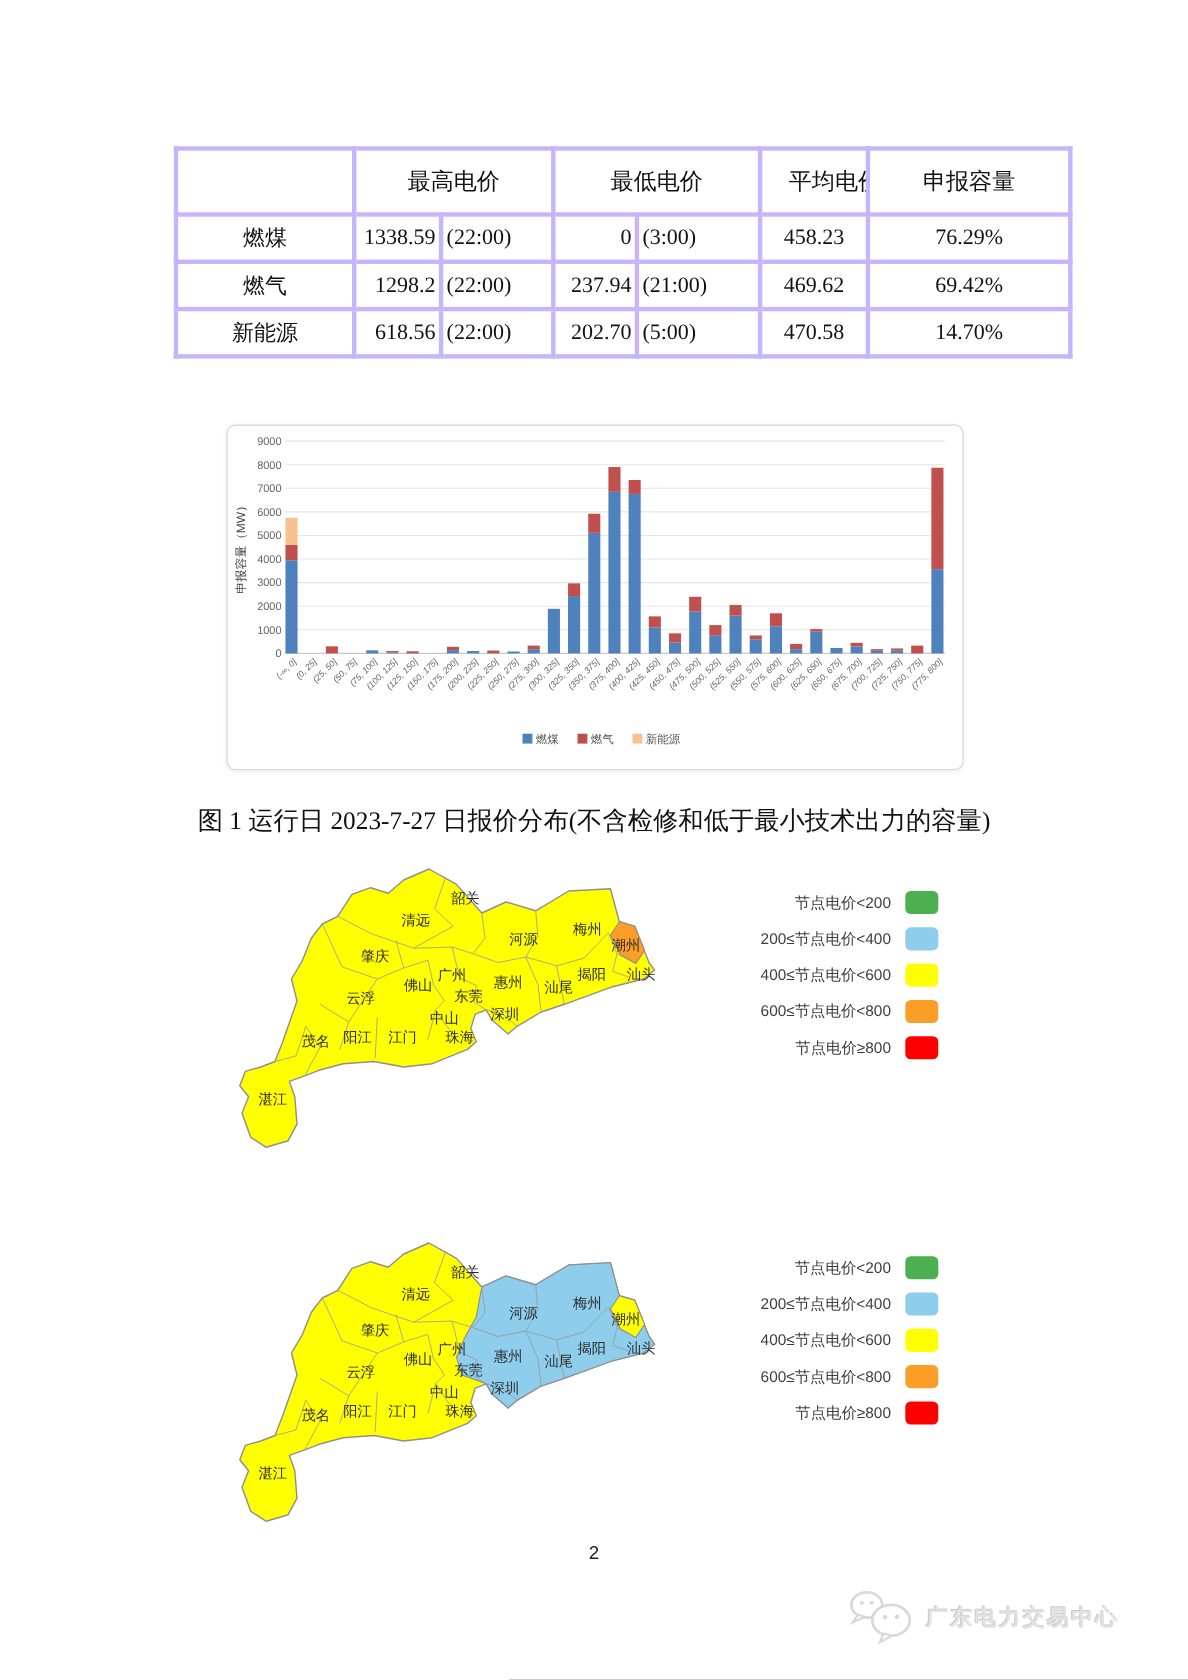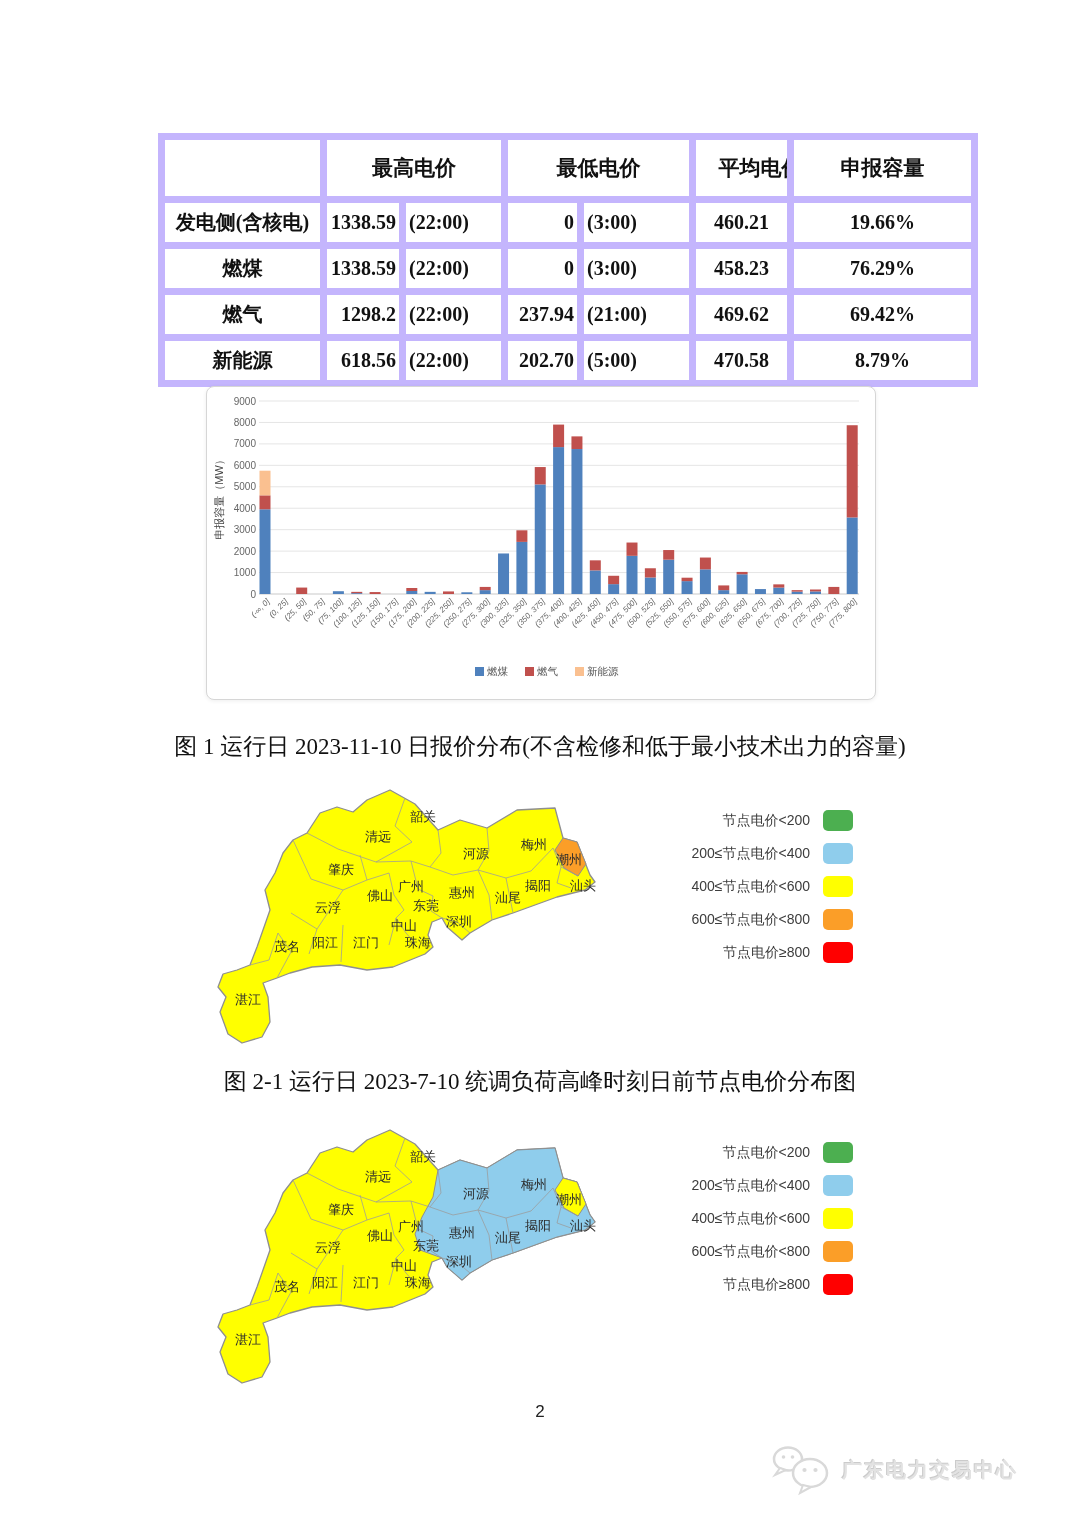--- a/index.html
+++ b/index.html
@@ -1,21 +1,21 @@
 <!DOCTYPE html>
 <html><head>
 <meta charset="utf-8">
 <style>
   html,body{margin:0;padding:0;background:#888;}
   .page{position:relative;width:1080px;height:1527px;background:#ffffff;
         font-family:"Liberation Serif",serif;overflow:hidden;margin:0 auto;}
 
   
   table.price{position:absolute;left:158px;top:133px;border-collapse:collapse;table-layout:fixed;}
-  table.price td{border:7px solid #c4b5fd;font-size:20px;color:#111;padding:0 3px;overflow:hidden;white-space:nowrap;font-weight:bold;}
+  table.price td{border:4px solid #c4b5fd;font-size:20px;color:#111;padding:0 3px;overflow:hidden;white-space:nowrap;}
   table.price tr.hdr td{font-size:21px;text-align:center;height:56px;}
   table.price tr.datarow td{height:39px;}
   td.rl{text-align:center;padding:0;}
   td.num{text-align:right;}
   td.time{text-align:left;}
   td.ctr{text-align:center;}
   .wrap2{width:46px;margin:0 auto;word-break:break-all;line-height:1.25;}
 
   
   .chartbox{position:absolute;left:206px;top:386px;width:668px;height:312px;
@@ -57,29 +57,20 @@
     </colgroup>
     <tbody>
         <tr class="hdr">
       <td></td>
       <td colspan="2">最高电价</td>
       <td colspan="2">最低电价</td>
       <td>
             <div class="wrap2">平均电价</div>
           </td>
       <td>申报容量</td>
-    </tr>
-    <tr class="datarow">
-      <td class="rl">发电侧(含核电)</td>
-      <td class="num">1338.59</td>
-      <td class="time">(22:00)</td>
-      <td class="num">0</td>
-      <td class="time">(3:00)</td>
-      <td class="ctr">460.21</td>
-      <td class="ctr">19.66%</td>
     </tr>
     <tr class="datarow">
       <td class="rl">燃煤</td>
       <td class="num">1338.59</td>
       <td class="time">(22:00)</td>
       <td class="num">0</td>
       <td class="time">(3:00)</td>
       <td class="ctr">458.23</td>
       <td class="ctr">76.29%</td>
     </tr>
@@ -92,21 +83,21 @@
       <td class="ctr">469.62</td>
       <td class="ctr">69.42%</td>
     </tr>
     <tr class="datarow">
       <td class="rl">新能源</td>
       <td class="num">618.56</td>
       <td class="time">(22:00)</td>
       <td class="num">202.70</td>
       <td class="time">(5:00)</td>
       <td class="ctr">470.58</td>
-      <td class="ctr">8.79%</td>
+      <td class="ctr">14.70%</td>
     </tr>
   </tbody>
     </table>
 
   <div class="chartbox" id="chartbox"><svg viewBox="0 0 668 312" width="668" height="312" font-family="&quot;Liberation Sans&quot;,sans-serif">
         <line x1="52" y1="207" x2="652" y2="207" stroke="#c9c9c9" stroke-width="1"></line>
         <text x="49" y="210.5" text-anchor="end" font-size="10" fill="#666">0</text>
         <line x1="52" y1="185.55555555555554" x2="652" y2="185.55555555555554" stroke="#e5e5e5" stroke-width="1"></line>
         <text x="49" y="189.05555555555554" text-anchor="end" font-size="10" fill="#666">1000</text>
         <line x1="52" y1="164.11111111111111" x2="652" y2="164.11111111111111" stroke="#e5e5e5" stroke-width="1"></line>
@@ -212,21 +203,21 @@
         <rect x="639.7" y="38.23222222222222" width="11" height="92.2111111111111" fill="#c0504d"></rect>
         <text transform="translate(650.2 215) rotate(-45)" text-anchor="end" font-size="8" font-style="italic" fill="#666">(775, 800]</text>
         <rect x="268" y="280" width="9" height="9" fill="#4f81bd"></rect>
         <text x="280" y="288" font-size="10.5" fill="#555">燃煤</text>
         <rect x="318" y="280" width="9" height="9" fill="#c0504d"></rect>
         <text x="330" y="288" font-size="10.5" fill="#555">燃气</text>
         <rect x="368" y="280" width="9" height="9" fill="#fac090"></rect>
         <text x="380" y="288" font-size="10.5" fill="#555">新能源</text>
       </svg></div>
 
-  <div class="caption" style="top:731px;">图 1  运行日 2023-11-10 日报价分布(不含检修和低于最小技术出力的容量)</div>
+  <div class="caption" style="top:731px;">图 1  运行日 2023-7-27 日报价分布(不含检修和低于最小技术出力的容量)</div>
 
   <div class="mapwrap" style="top:782px;" id="map1"><svg viewBox="0 0 470 275" width="470" height="275">
         <path d="M200,8 L225,22 L248,48 L270,38 L297,46 L327,28 L365,26 L373,56 L387,60 L400,93 L405,100 L395,108 L367,115 L323,131 L302,138 L280,151 L272,158 L257,145 L252,136 L242,140 L238,153 L243,165 L235,172 L203,185 L177,188 L150,183 L122,185 L100,191 L87,196 L73,201 L78,215 L80,240 L72,255 L52,261 L38,252 L30,230 L36,215 L28,205 L33,192 L47,188 L60,183 L67,165 L73,148 L80,128 L75,108 L85,91 L93,71 L103,58 L117,51 L130,31 L147,25 L163,30 L177,18 Z" fill="#ffff00" stroke="#8f8f8f" stroke-width="1.3" stroke-linejoin="round"></path>
         <path d="M373,56 L387,60 L396,82 L388,94 L374,86 L365,68 Z" fill="#fb9e28" stroke="#8f8f8f" stroke-width="1"></path>
         <path d="M215,16 L205,44 L222,60" fill="none" stroke="#9b9b9b" stroke-width="0.9" opacity="0.85"></path>
         <path d="M248,48 L251,71 L240,85" fill="none" stroke="#9b9b9b" stroke-width="0.9" opacity="0.85"></path>
         <path d="M117,51 L148,67 L186,80 L222,60" fill="none" stroke="#9b9b9b" stroke-width="0.9" opacity="0.85"></path>
         <path d="M186,80 L221,79 L240,85" fill="none" stroke="#9b9b9b" stroke-width="0.9" opacity="0.85"></path>
         <path d="M297,46 L299,69 L288,88" fill="none" stroke="#9b9b9b" stroke-width="0.9" opacity="0.85"></path>
         <path d="M240,85 L263,93 L288,88" fill="none" stroke="#9b9b9b" stroke-width="0.9" opacity="0.85"></path>
@@ -287,21 +278,20 @@
       <div class="lg-row">
         <span class="lg-label">600≤节点电价&lt;800</span>
         <span class="lg-swatch" style="background: rgb(251, 158, 40);"></span>
       </div>
       <div class="lg-row">
         <span class="lg-label">节点电价≥800</span>
         <span class="lg-swatch" style="background: rgb(255, 0, 0);"></span>
       </div>
     </div>
 
-  <div class="caption" style="top:1066px;">图 2-1  运行日 2023-7-10 统调负荷高峰时刻日前节点电价分布图</div>
 
   <div class="mapwrap" style="top:1122px;" id="map2"><svg viewBox="0 0 470 275" width="470" height="275">
         <path d="M200,8 L225,22 L248,48 L270,38 L297,46 L327,28 L365,26 L373,56 L387,60 L400,93 L405,100 L395,108 L367,115 L323,131 L302,138 L280,151 L272,158 L257,145 L252,136 L242,140 L238,153 L243,165 L235,172 L203,185 L177,188 L150,183 L122,185 L100,191 L87,196 L73,201 L78,215 L80,240 L72,255 L52,261 L38,252 L30,230 L36,215 L28,205 L33,192 L47,188 L60,183 L67,165 L73,148 L80,128 L75,108 L85,91 L93,71 L103,58 L117,51 L130,31 L147,25 L163,30 L177,18 Z" fill="#ffff00" stroke="#8f8f8f" stroke-width="1.3" stroke-linejoin="round"></path>
         <path d="M248,48 L270,38 L297,46 L327,28 L365,26 L373,56 L387,60 L400,93 L405,100 L395,108 L367,115 L323,131 L302,138 L280,151 L272,158 L257,145 L252,136 L230,128 L225,112 L232,95 L243,75 Z" fill="#8fcdec" stroke="#8f8f8f" stroke-width="1"></path>
         <path d="M373,56 L387,60 L396,82 L388,94 L374,86 L365,68 Z" fill="#ffff00" stroke="#8f8f8f" stroke-width="1"></path>
         <path d="M215,16 L205,44 L222,60" fill="none" stroke="#9b9b9b" stroke-width="0.9" opacity="0.85"></path>
         <path d="M248,48 L251,71 L240,85" fill="none" stroke="#9b9b9b" stroke-width="0.9" opacity="0.85"></path>
         <path d="M117,51 L148,67 L186,80 L222,60" fill="none" stroke="#9b9b9b" stroke-width="0.9" opacity="0.85"></path>
         <path d="M186,80 L221,79 L240,85" fill="none" stroke="#9b9b9b" stroke-width="0.9" opacity="0.85"></path>
         <path d="M297,46 L299,69 L288,88" fill="none" stroke="#9b9b9b" stroke-width="0.9" opacity="0.85"></path>

